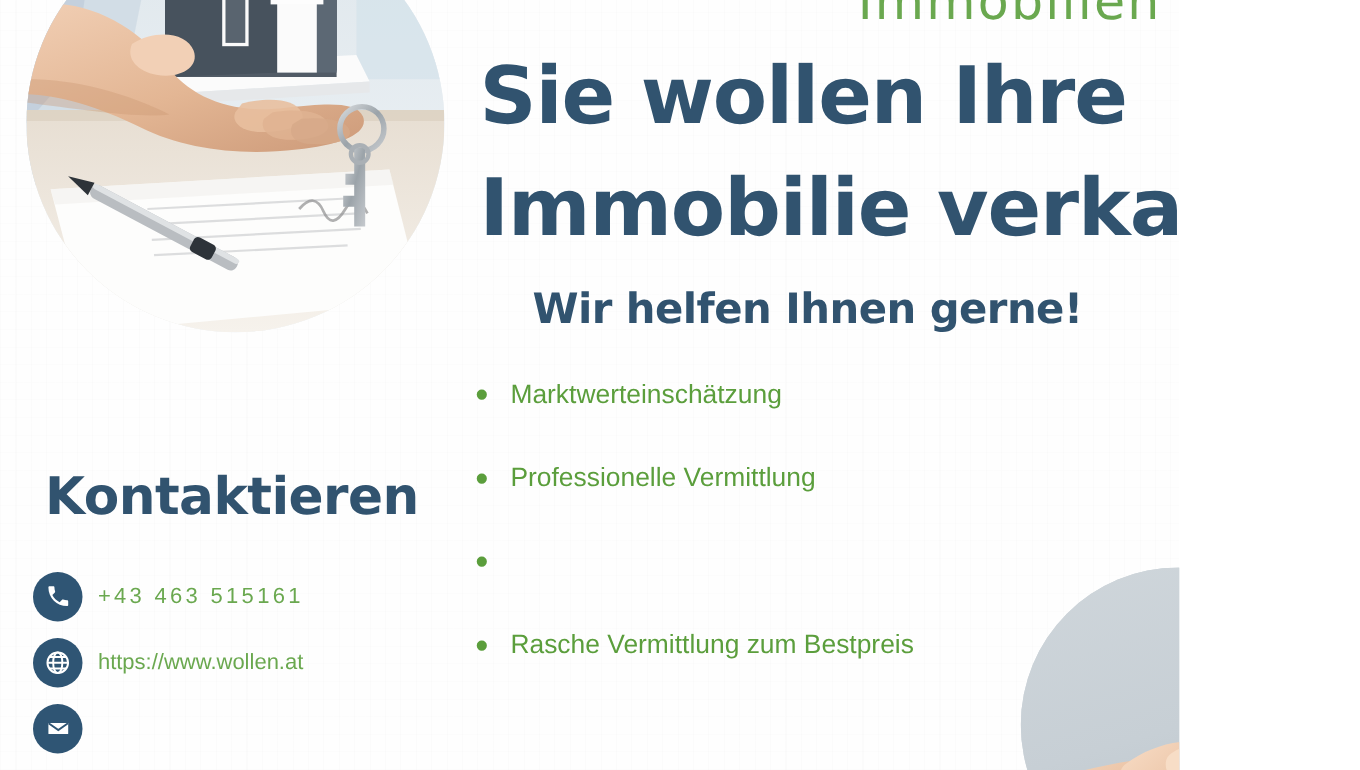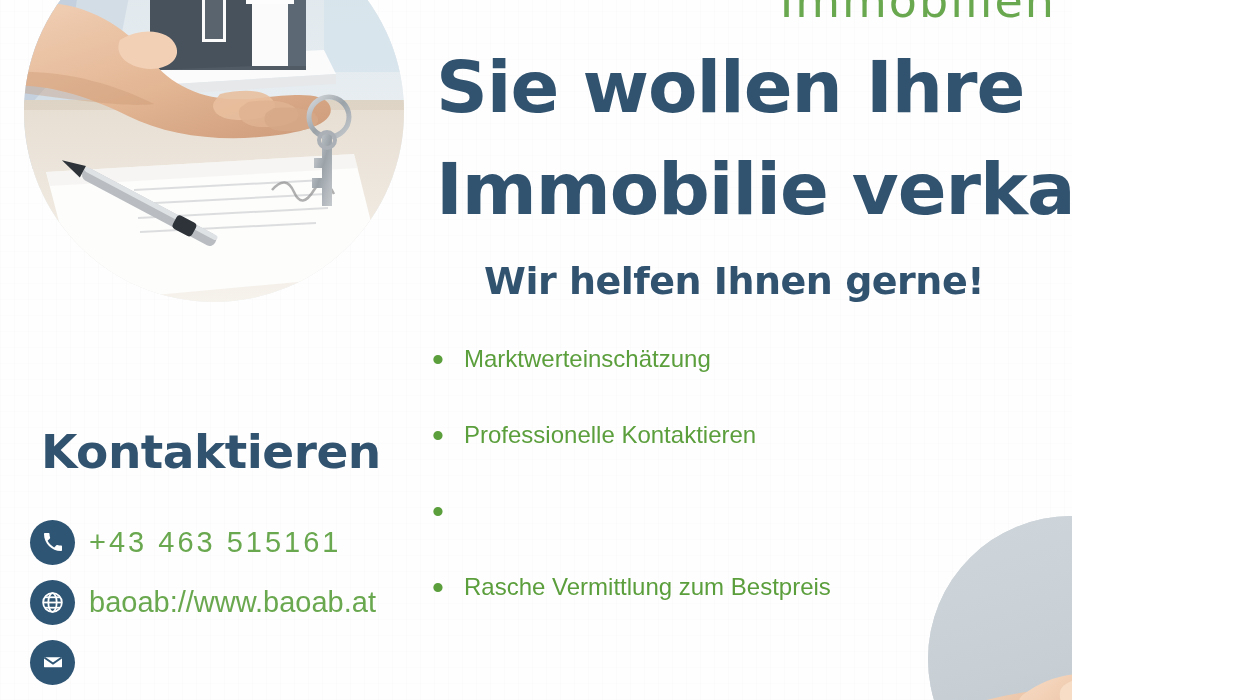--- a/index.html
+++ b/index.html
@@ -169,21 +169,21 @@
     background:#2f5574;
     flex:none;
     display:flex;
     align-items:center;
     justify-content:center;
     margin-right:14px;
   }
   .contact-icon svg { display:block; }
   .contact-text {
     color:#6aa84f;
-    font-size:29px;
+    font-size:20px;
     line-height:36px;
     white-space:nowrap;
   }
   .contact-text.phone { letter-spacing:3px; }
 </style>
 </head>
 <body>
 
 <div id="page">
 
@@ -318,21 +318,21 @@
 
   <div id="subheadline">Wir helfen Ihnen gerne!</div>
 
   <ul id="benefit-list">
     <li class="benefit-item">
       <span class="benefit-bullet">•</span>
       <span class="benefit-text">Marktwerteinschätzung</span>
     </li>
     <li class="benefit-item">
       <span class="benefit-bullet">•</span>
-      <span class="benefit-text">Professionelle Kontaktieren</span>
+      <span class="benefit-text">Professionelle Vermittlung</span>
     </li>
     <li class="benefit-item">
       <span class="benefit-bullet">•</span>
     </li>
     <li class="benefit-item">
       <span class="benefit-bullet">•</span>
       <span class="benefit-text">Rasche Vermittlung zum Bestpreis</span>
     </li>
   </ul>
 
@@ -357,21 +357,21 @@
     <li class="contact-row">
       <span class="contact-icon">
         <svg width="25" height="25" viewBox="0 0 24 24" fill="none" stroke="#ffffff" stroke-width="1.7">
           <circle cx="12" cy="12" r="9"></circle>
           <ellipse cx="12" cy="12" rx="4" ry="9"></ellipse>
           <line x1="3" y1="12" x2="21" y2="12"></line>
           <line x1="4.6" y1="7" x2="19.4" y2="7"></line>
           <line x1="4.6" y1="17" x2="19.4" y2="17"></line>
         </svg>
       </span>
-      <span class="contact-text">baoab://www.baoab.at</span>
+      <span class="contact-text">https://www.wollen.at</span>
     </li>
 
     <li class="contact-row">
       <span class="contact-icon">
         <svg width="24" height="24" viewBox="0 0 24 24" fill="#ffffff">
           <path d="M3.5 7.2h17c.3 0 .5.2.5.5v9.1c0 .3-.2.5-.5.5h-17
                    c-.3 0-.5-.2-.5-.5V7.7c0-.3.2-.5.5-.5z"></path>
           <path d="M3.2 7.5l8.8 6.1 8.8-6.1" fill="none" stroke="#2f5574" stroke-width="1.8"></path>
         </svg>
       </span>

